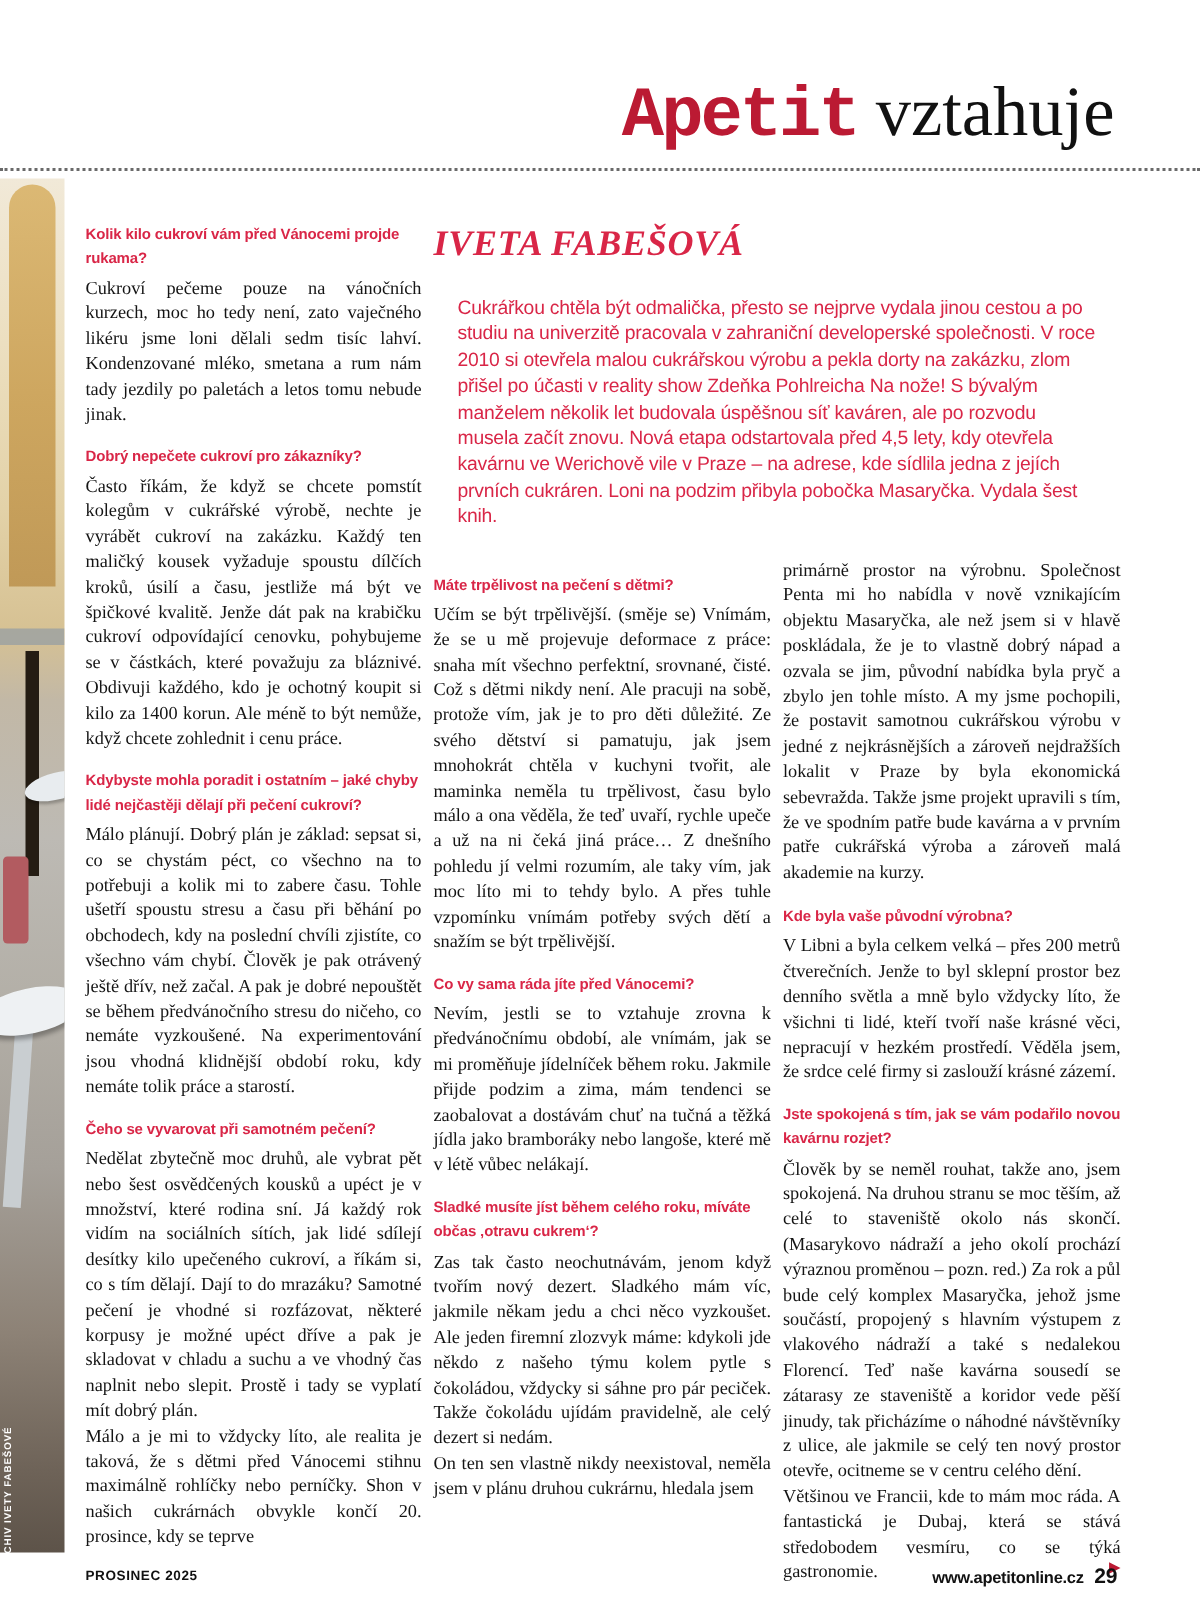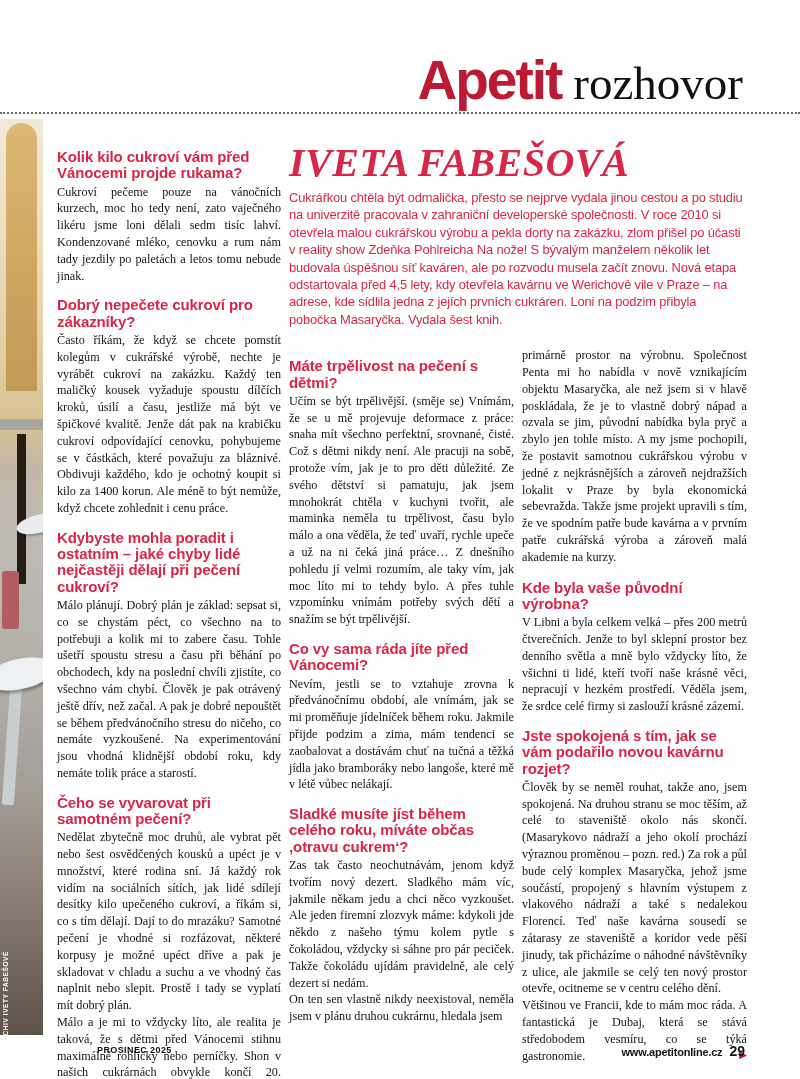--- a/index.html
+++ b/index.html
@@ -9,22 +9,22 @@
   }
   *{box-sizing:border-box;}
   html,body{margin:0;padding:0;background:#fff;}
   .page{
     position:relative;width:800px;height:1079px;background:#fff;overflow:hidden;
     font-family:"Liberation Serif",serif;color:var(--ink);
   }
   
   .header{position:absolute;top:48px;right:57px;white-space:nowrap;}
   .brand{
-    font-family:Liberation Sans, sans-serif;font-weight:bold;color:var(--logo-red);
-    font-size:55px;letter-spacing:-2px;
+    font-family:Liberation Mono, monospace;font-weight:bold;color:var(--logo-red);
+    font-size:47px;letter-spacing:-2px;
   }
   .section{
     font-family:"Liberation Serif",serif;color:#111;font-size:47px;margin-left:12px;
   }
   .dotted-rule{
     position:absolute;top:112px;left:0;width:800px;height:0;
     border-top:2px dotted #6a6a6a;
   }
   
   .photo{
@@ -74,82 +74,82 @@
     display:flex;gap:8px;
   }
   .col{width:224px;flex:0 0 auto;}
   .right-area{width:458px;flex:0 0 auto;}
   .two-cols{display:flex;gap:8px;margin-top:16px;}
   .two-cols .col{width:225px;}
 
   .title{
     margin:0 0 9px 0;
     font-family:"Liberation Serif",serif;font-style:italic;font-weight:bold;
-    color:var(--accent);font-size:40px;letter-spacing:.5px;line-height:34px;
+    color:var(--accent);font-size:24px;letter-spacing:.5px;line-height:34px;
   }
   .intro{
-    margin:0;color:var(--accent);
+    margin:16px;color:var(--accent);
     font-family:"Liberation Sans",sans-serif;font-size:12.9px;line-height:17.4px;
     letter-spacing:-0.15px;
   }
   .q{
     margin:13px 0 2px 0;
     font-family:"Liberation Sans",sans-serif;font-weight:bold;color:var(--accent);
-    font-size:15px;line-height:16.3px;letter-spacing:-0.1px;
+    font-size:10px;line-height:16.3px;letter-spacing:-0.1px;
   }
   .q.first{margin-top:3px;}
   .q.flush{margin-top:14px;}
   .a{
     margin:0;font-size:12.2px;line-height:16.8px;text-align:justify;color:var(--ink);
   }
   .a.cont{margin-top:3px;}
   .a.has-arrow{position:relative;}
   .arrow{
     position:absolute;right:0;bottom:1px;color:var(--logo-red);font-size:10px;
     font-family:"DejaVu Sans",sans-serif;
   }
   
   .footer-issue{
     position:absolute;left:57px;bottom:24px;
     font-family:"Liberation Sans",sans-serif;font-weight:bold;font-size:9px;
-    letter-spacing:.4px;color:#111;margin-left:40px;
+    letter-spacing:.4px;color:#111;
   }
   .footer-right{
     position:absolute;right:55px;bottom:19px;white-space:nowrap;
     font-family:"Liberation Sans",sans-serif;font-weight:bold;color:#111;margin-left:12px;
   }
   .footer-site{font-size:11px;letter-spacing:-0.2px;}
   .footer-page{font-size:14px;margin-left:7px;}
 </style>
 </head>
 <body>
 
 <div class="page">
 
   <div class="header">
-    <span class="brand">Apetit</span><span class="section">rozhovor</span>
+    <span class="brand">Apetit</span><span class="section">vztahuje</span>
   </div>
   <div class="dotted-rule"></div>
 
   <div class="photo">
     <div class="arch"></div>
     <div class="shelf"></div>
     <div class="post"></div>
     <div class="table-small"></div>
     <div class="seat"></div>
     <div class="table-stem"></div>
     <div class="table-big"></div>
   </div>
   <div class="photo-credit">FOTO: ARCHIV IVETY FABEŠOVÉ</div>
 
   <div class="content">
 
     <div class="col">
       <h3 class="q first">Kolik kilo cukroví vám před Vánocemi projde rukama?</h3>
-      <p class="a">Cukroví pečeme pouze na vánočních kurzech, moc ho tedy není, zato vaječného likéru jsme loni dělali sedm tisíc lahví. Kondenzované mléko, cenovku a rum nám tady jezdily po paletách a letos tomu nebude jinak.</p>
+      <p class="a">Cukroví pečeme pouze na vánočních kurzech, moc ho tedy není, zato vaječného likéru jsme loni dělali sedm tisíc lahví. Kondenzované mléko, smetana a rum nám tady jezdily po paletách a letos tomu nebude jinak.</p>
       <h3 class="q">Dobrý nepečete cukroví pro zákazníky?</h3>
       <p class="a">Často říkám, že když se chcete pomstít kolegům v cukrářské výrobě, nechte je vyrábět cukroví na zakázku. Každý ten maličký kousek vyžaduje spoustu dílčích kroků, úsilí a času, jestliže má být ve špičkové kvalitě. Jenže dát pak na krabičku cukroví odpovídající cenovku, pohybujeme se v částkách, které považuju za bláznivé. Obdivuji každého, kdo je ochotný koupit si kilo za 1400 korun. Ale méně to být nemůže, když chcete zohlednit i cenu práce.</p>
       <h3 class="q">Kdybyste mohla poradit i ostatním – jaké chyby lidé nejčastěji dělají při pečení cukroví?</h3>
       <p class="a">Málo plánují. Dobrý plán je základ: sepsat si, co se chystám péct, co všechno na to potřebuji a kolik mi to zabere času. Tohle ušetří spoustu stresu a času při běhání po obchodech, kdy na poslední chvíli zjistíte, co všechno vám chybí. Člověk je pak otrávený ještě dřív, než začal. A pak je dobré nepouštět se během předvánočního stresu do ničeho, co nemáte vyzkoušené. Na experimentování jsou vhodná klidnější období roku, kdy nemáte tolik práce a starostí.</p>
       <h3 class="q">Čeho se vyvarovat při samotném pečení?</h3>
       <p class="a">Nedělat zbytečně moc druhů, ale vybrat pět nebo šest osvědčených kousků a upéct je v množství, které rodina sní. Já každý rok vidím na sociálních sítích, jak lidé sdílejí desítky kilo upečeného cukroví, a říkám si, co s tím dělají. Dají to do mrazáku? Samotné pečení je vhodné si rozfázovat, některé korpusy je možné upéct dříve a pak je skladovat v chladu a suchu a ve vhodný čas naplnit nebo slepit. Prostě i tady se vyplatí mít dobrý plán.</p>
       <p class="a">Málo a je mi to vždycky líto, ale realita je taková, že s dětmi před Vánocemi stihnu maximálně rohlíčky nebo perníčky. Shon v našich cukrárnách obvykle končí 20. prosince, kdy se teprve</p>
     </div>
 
     <div class="right-area">

